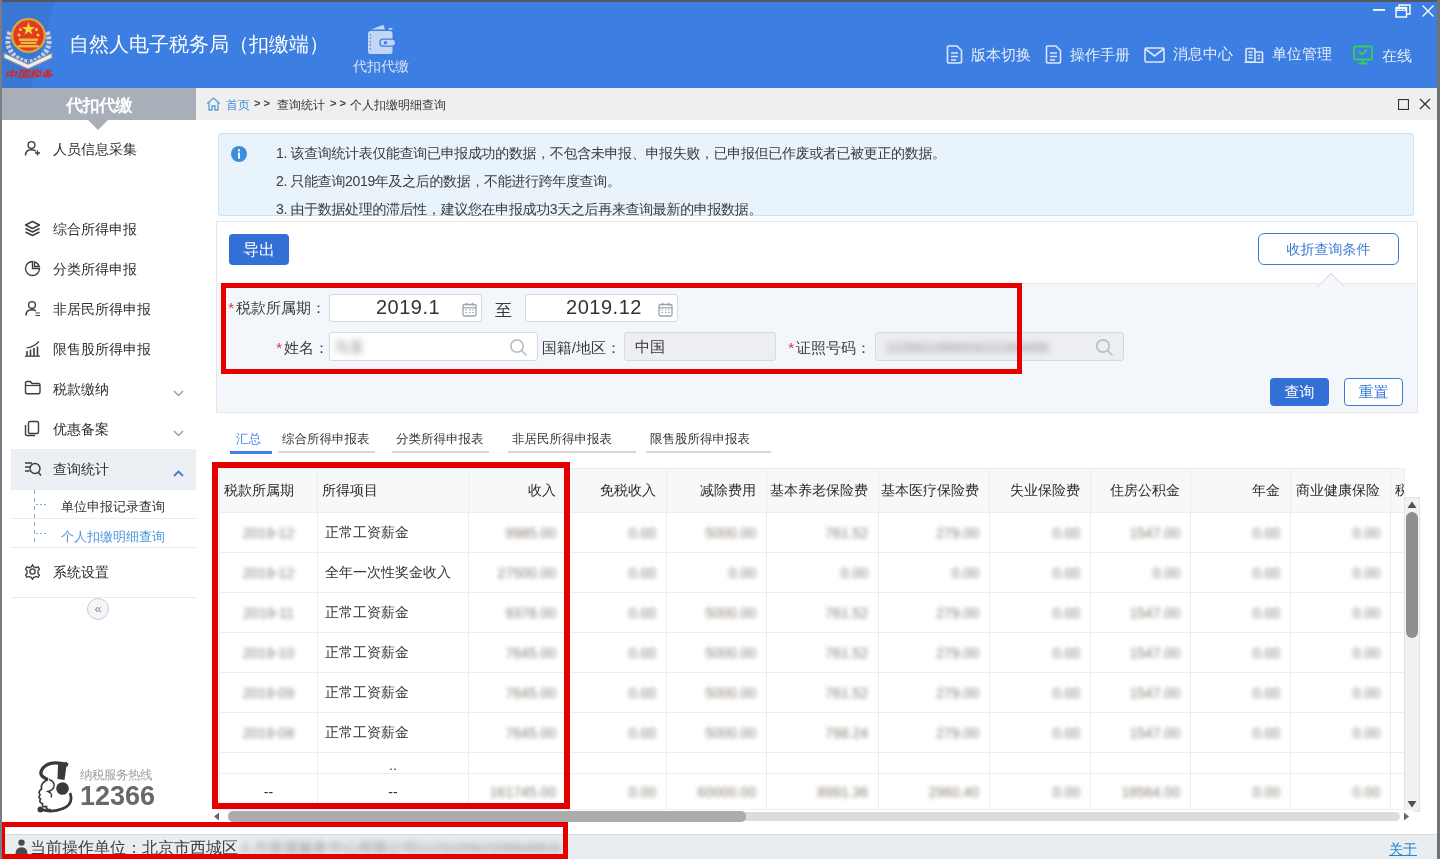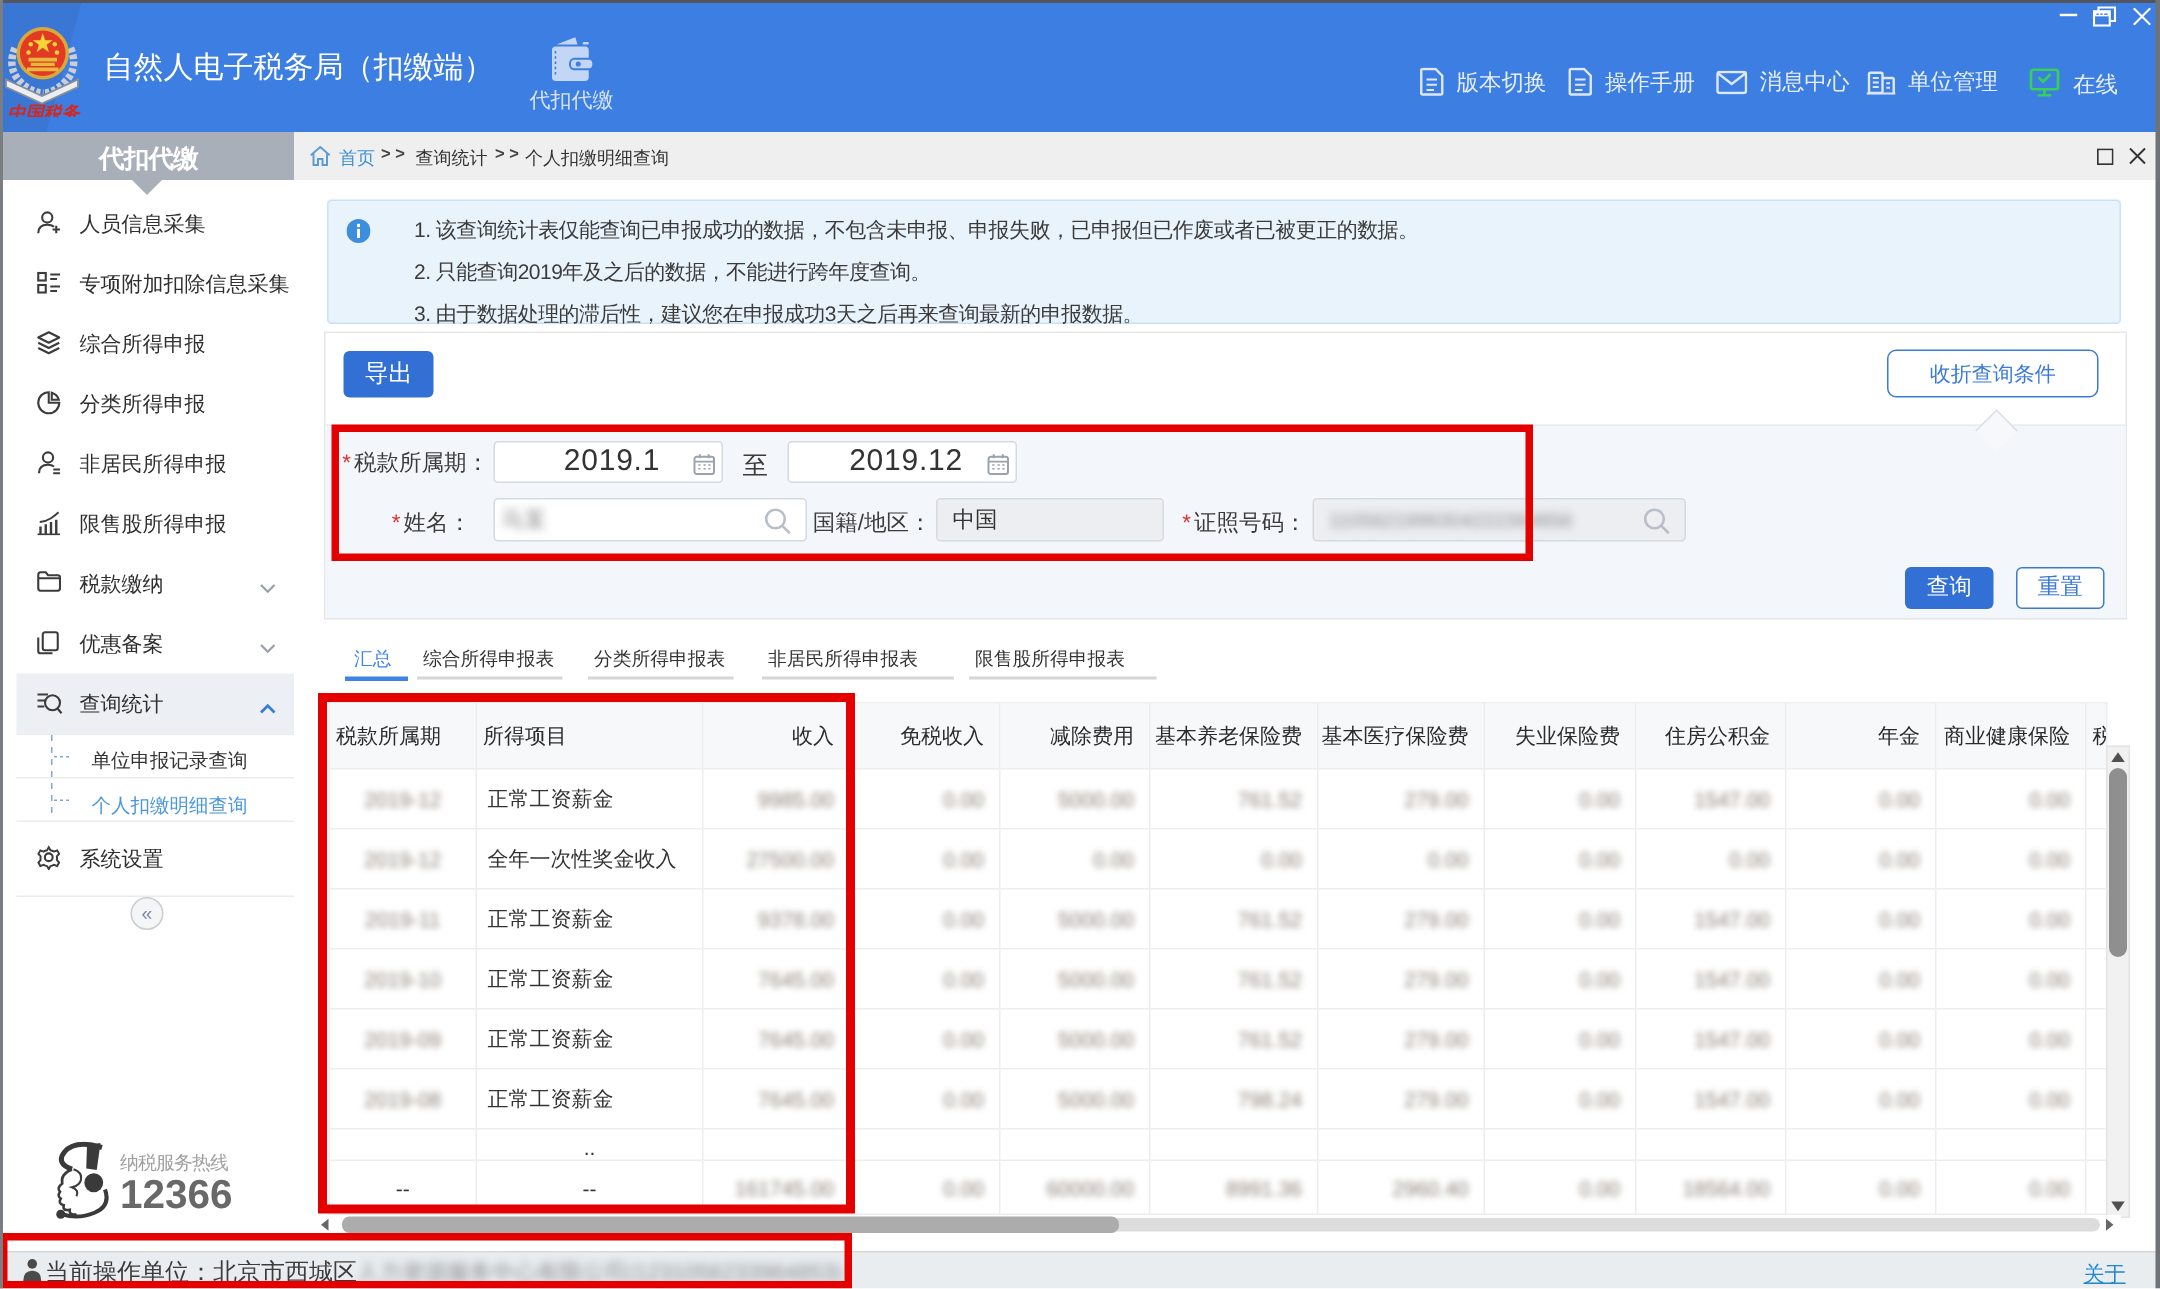--- a/index.html
+++ b/index.html
@@ -176,28 +176,20 @@
 </div>
 <div id="sidebar">
   <div class="mi" style="top:9px;">
       <span class="ic"><svg width="17" height="17" viewBox="0 0 17 17">
           <circle cx="7.5" cy="5" r="3.4" fill="none" stroke="#3c3c3c" stroke-width="1.4"></circle>
           <path d="M1.5 15.5 Q1.5 9.8 7.5 9.8 Q10.5 9.8 12 11.2" fill="none" stroke="#3c3c3c" stroke-width="1.4"></path>
           <path d="M13.5 10.5 L13.5 15.5 M11 13 L16 13" stroke="#3c3c3c" stroke-width="1.4"></path>
         </svg></span>
       <span class="tx">人员信息采集</span>
     </div>
-  <div class="mi" style="top:49px;">
-      <span class="ic"><svg width="17" height="17" viewBox="0 0 17 17">
-          <rect x="1.5" y="2" width="5" height="5" fill="none" stroke="#3c3c3c" stroke-width="1.4"></rect>
-          <rect x="1.5" y="10" width="5" height="5" fill="none" stroke="#3c3c3c" stroke-width="1.4"></rect>
-          <path d="M9.5 3 L16 3 M9.5 6 L14 6 M9.5 11 L16 11 M9.5 14 L14 14" stroke="#3c3c3c" stroke-width="1.4"></path>
-        </svg></span>
-      <span class="tx">专项附加扣除信息采集</span>
-    </div>
   <div class="mi" style="top:89px;">
       <span class="ic"><svg width="17" height="17" viewBox="0 0 17 17">
           <path d="M8.5 1.5 L15.5 5 L8.5 8.5 L1.5 5 Z" fill="none" stroke="#3c3c3c" stroke-width="1.4" stroke-linejoin="round"></path>
           <path d="M1.5 8.5 L8.5 12 L15.5 8.5" fill="none" stroke="#3c3c3c" stroke-width="1.4" stroke-linejoin="round"></path>
           <path d="M1.5 12 L8.5 15.5 L15.5 12" fill="none" stroke="#3c3c3c" stroke-width="1.4" stroke-linejoin="round"></path>
         </svg></span>
       <span class="tx">综合所得申报</span>
     </div>
   <div class="mi" style="top:129px;">
       <span class="ic"><svg width="17" height="17" viewBox="0 0 17 17">
@@ -305,21 +297,21 @@
         <path d="M4.5 0.8 L4.5 3.5 M10.5 0.8 L10.5 3.5" stroke="#9aa2ad" stroke-width="1.3"></path>
         <path d="M3.5 8 L5 8 M7 8 L8.5 8 M10.2 8 L11.7 8 M3.5 10.5 L5 10.5 M7 10.5 L8.5 10.5 M10.2 10.5 L11.7 10.5" stroke="#9aa2ad" stroke-width="1.1"></path>
       </svg></div>
   <div class="flabel" style="left:299px;top:179px;font-size:17px;">至</div>
   <div class="finput big" style="left:329px;top:174px;width:153px;">2019.12<svg style="position:absolute;right:4px;top:7px;" width="15" height="15" viewBox="0 0 15 15">
         <rect x="1" y="2.5" width="13" height="11.5" rx="1.5" fill="none" stroke="#9aa2ad" stroke-width="1.3"></rect>
         <path d="M1 5.8 L14 5.8" stroke="#9aa2ad" stroke-width="1.2"></path>
         <path d="M4.5 0.8 L4.5 3.5 M10.5 0.8 L10.5 3.5" stroke="#9aa2ad" stroke-width="1.3"></path>
         <path d="M3.5 8 L5 8 M7 8 L8.5 8 M10.2 8 L11.7 8 M3.5 10.5 L5 10.5 M7 10.5 L8.5 10.5 M10.2 10.5 L11.7 10.5" stroke="#9aa2ad" stroke-width="1.1"></path>
       </svg></div>
-  <div class="flabel" style="left:48px;top:219px;width:70px;"><span class="star">*</span>姓名：</div>
+  <div class="flabel" style="left:63px;top:219px;width:70px;"><span class="star">*</span>姓名：</div>
   <div class="finput" style="left:133px;top:212px;width:209px;"><span class="blur" style="margin-left:-6px;">马某</span><svg style="position:absolute;right:9px;top:5px;" width="19" height="19" viewBox="0 0 19 19">
         <circle cx="8" cy="8" r="6.2" fill="none" stroke="#b9bec7" stroke-width="1.7"></circle>
         <path d="M12.6 12.6 L17.5 17.5" stroke="#b9bec7" stroke-width="1.7"></path>
       </svg></div>
   <div class="flabel" style="left:345px;top:219px;width:80px;">国籍/地区：</div>
   <div class="finput grey" style="left:428px;top:212px;width:152px;">中国</div>
   <div class="flabel" style="left:590px;top:219px;width:85px;"><span class="star">*</span>证照号码：</div>
   <div class="finput grey" style="left:679px;top:212px;width:249px;"><span class="blur" style="font-size:13px;letter-spacing:0.2px;">1105621999304222394856</span><svg style="position:absolute;right:9px;top:5px;" width="19" height="19" viewBox="0 0 19 19">
         <circle cx="8" cy="8" r="6.2" fill="none" stroke="#b9bec7" stroke-width="1.7"></circle>
         <path d="M12.6 12.6 L17.5 17.5" stroke="#b9bec7" stroke-width="1.7"></path>

